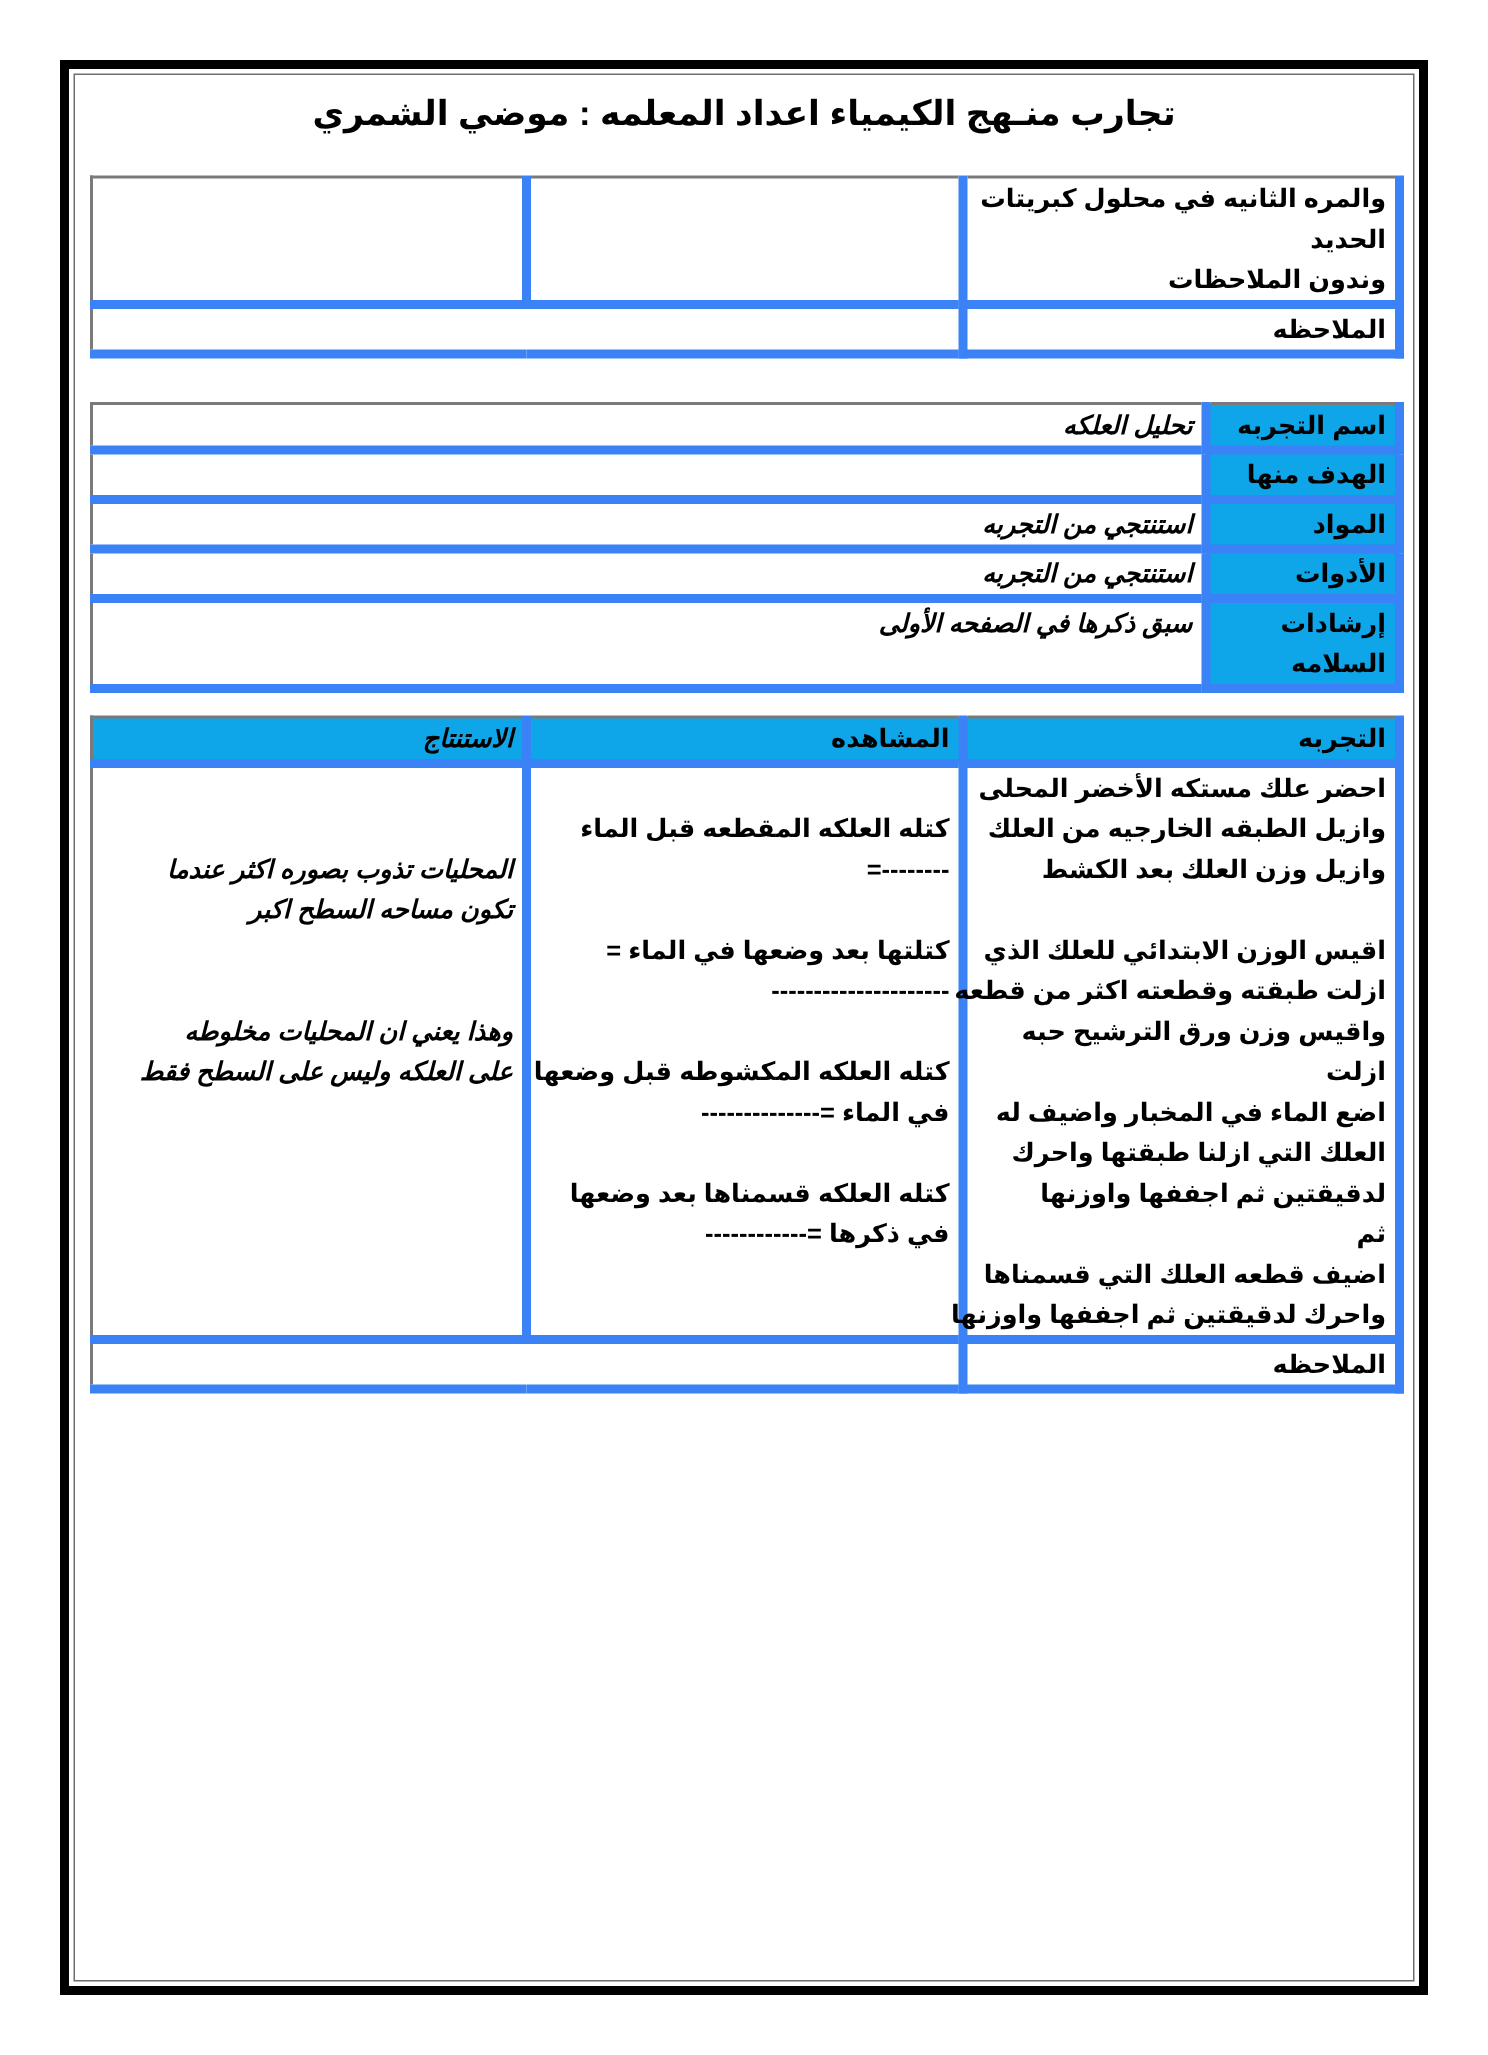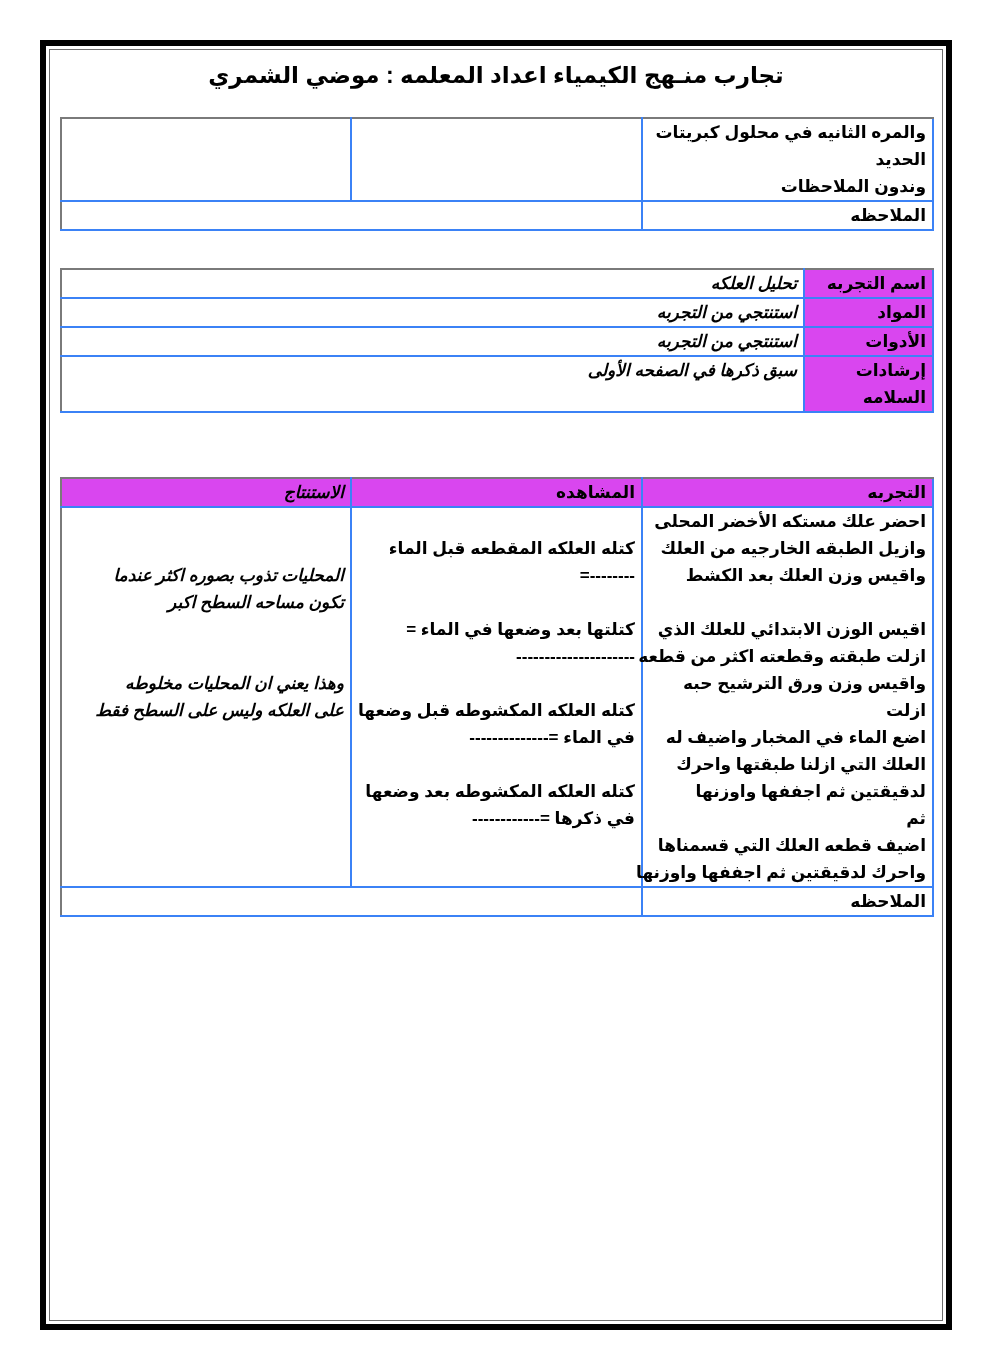--- a/index.html
+++ b/index.html
@@ -5,25 +5,25 @@
   html, body { margin:0; padding:0; background:#ffffff; }
   body { width:992px; height:1370px; position:relative; overflow:hidden;
          font-family:"Liberation Sans", "DejaVu Sans", sans-serif; color:#000; }
   .page-border { position:absolute; left:40px; top:40px; width:912px; height:1290px;
                  box-sizing:border-box; border:6px solid #000; }
   .page-border-inner { position:absolute; left:49px; top:49px; width:894px; height:1272px;
                        box-sizing:border-box; border:1px solid #6e6e6e; }
   .title { position:absolute; left:60px; top:58px; width:872px; text-align:center;
            font-size:23px; font-weight:bold; direction:rtl; line-height:34px; }
   table { position:absolute; border-collapse:collapse; direction:rtl; table-layout:fixed; }
-  td, th { border:2px solid #3b82f6; padding:0 6px; vertical-align:top;
+  td, th { border:6px solid #3b82f6; padding:0 6px; vertical-align:top;
            font-size:17px; font-weight:bold; text-align:right; line-height:27px; }
   .outer-left { border-left:2px solid #7a7a7a;font-style:italic; }
   .outer-top { border-top:2px solid #7a7a7a; }
-  .blue { background:#d946ef; }
+  .blue { background:#0ea5e9; }
   .t1 { left:60px; top:117px; width:872px;border-radius:31px; }
   .t2 { left:60px; top:268px; width:872px; }
   .t3 { left:60px; top:477px; width:872px; }
   .cell-lines div { white-space:nowrap; }
   .gap { height:27px; }
 </style>
 </head>
 <body>
 
 <div class="page-border"></div>
@@ -59,20 +59,24 @@
 <table class="t2">
   <colgroup>
       <col style="width:129px">
       <col style="width:743px">
     </colgroup>
   <tbody>
       <tr style="height:28px">
     <td class="blue outer-top">اسم التجربه</td>
     <td class="outer-top outer-left">تحليل العلكه</td>
   </tr>
+  <tr style="height:27px">
+    <td class="blue">الهدف منها</td>
+    <td class="outer-left"></td>
+  </tr>
   <tr style="height:28px">
     <td class="blue">المواد</td>
     <td class="outer-left">استنتجي من التجربه</td>
   </tr>
   <tr style="height:28px">
     <td class="blue">الأدوات</td>
     <td class="outer-left">استنتجي من التجربه</td>
   </tr>
   <tr style="height:54px">
     <td class="blue">
@@ -96,21 +100,21 @@
       <tr style="height:27px">
     <td class="blue outer-top">التجربه</td>
     <td class="blue outer-top">المشاهده</td>
     <td class="blue outer-top outer-left">الاستنتاج</td>
   </tr>
   <tr style="height:376px">
     <td>
       <div class="cell-lines">
             <div>احضر علك مستكه الأخضر المحلى</div>
             <div>وازيل الطبقه الخارجيه من العلك</div>
-            <div>واقيس وزن العلك بعد الكشط</div>
+            <div>وازيل وزن العلك بعد الكشط</div>
             <div class="gap">&nbsp;</div>
             <div>اقيس الوزن الابتدائي للعلك الذي</div>
             <div>ازلت طبقته وقطعته اكثر من قطعه</div>
             <div>واقيس وزن ورق الترشيح حبه</div>
             <div>ازلت</div>
             <div>اضع الماء في المخبار واضيف له</div>
             <div>العلك التي ازلنا طبقتها  واحرك</div>
             <div>لدقيقتين ثم اجففها واوزنها</div>
             <div>ثم</div>
             <div>اضيف قطعه العلك التي قسمناها</div>
@@ -122,21 +126,21 @@
             <div class="gap">&nbsp;</div>
             <div>كتله العلكه المقطعه قبل الماء</div>
             <div>--------=</div>
             <div class="gap">&nbsp;</div>
             <div>كتلتها بعد وضعها في الماء =</div>
             <div>---------------------</div>
             <div class="gap">&nbsp;</div>
             <div>كتله العلكه المكشوطه قبل وضعها</div>
             <div>في الماء =--------------</div>
             <div class="gap">&nbsp;</div>
-            <div>كتله العلكه المكشوطه بعد وضعها</div>
+            <div>كتله العلكه قسمناها بعد وضعها</div>
             <div>في ذكرها =------------</div>
           </div>
     </td>
     <td class="outer-left">
       <div class="cell-lines">
             <div class="gap">&nbsp;</div>
             <div class="gap">&nbsp;</div>
             <div>المحليات تذوب بصوره اكثر عندما</div>
             <div>تكون مساحه السطح اكبر</div>
             <div class="gap">&nbsp;</div>

